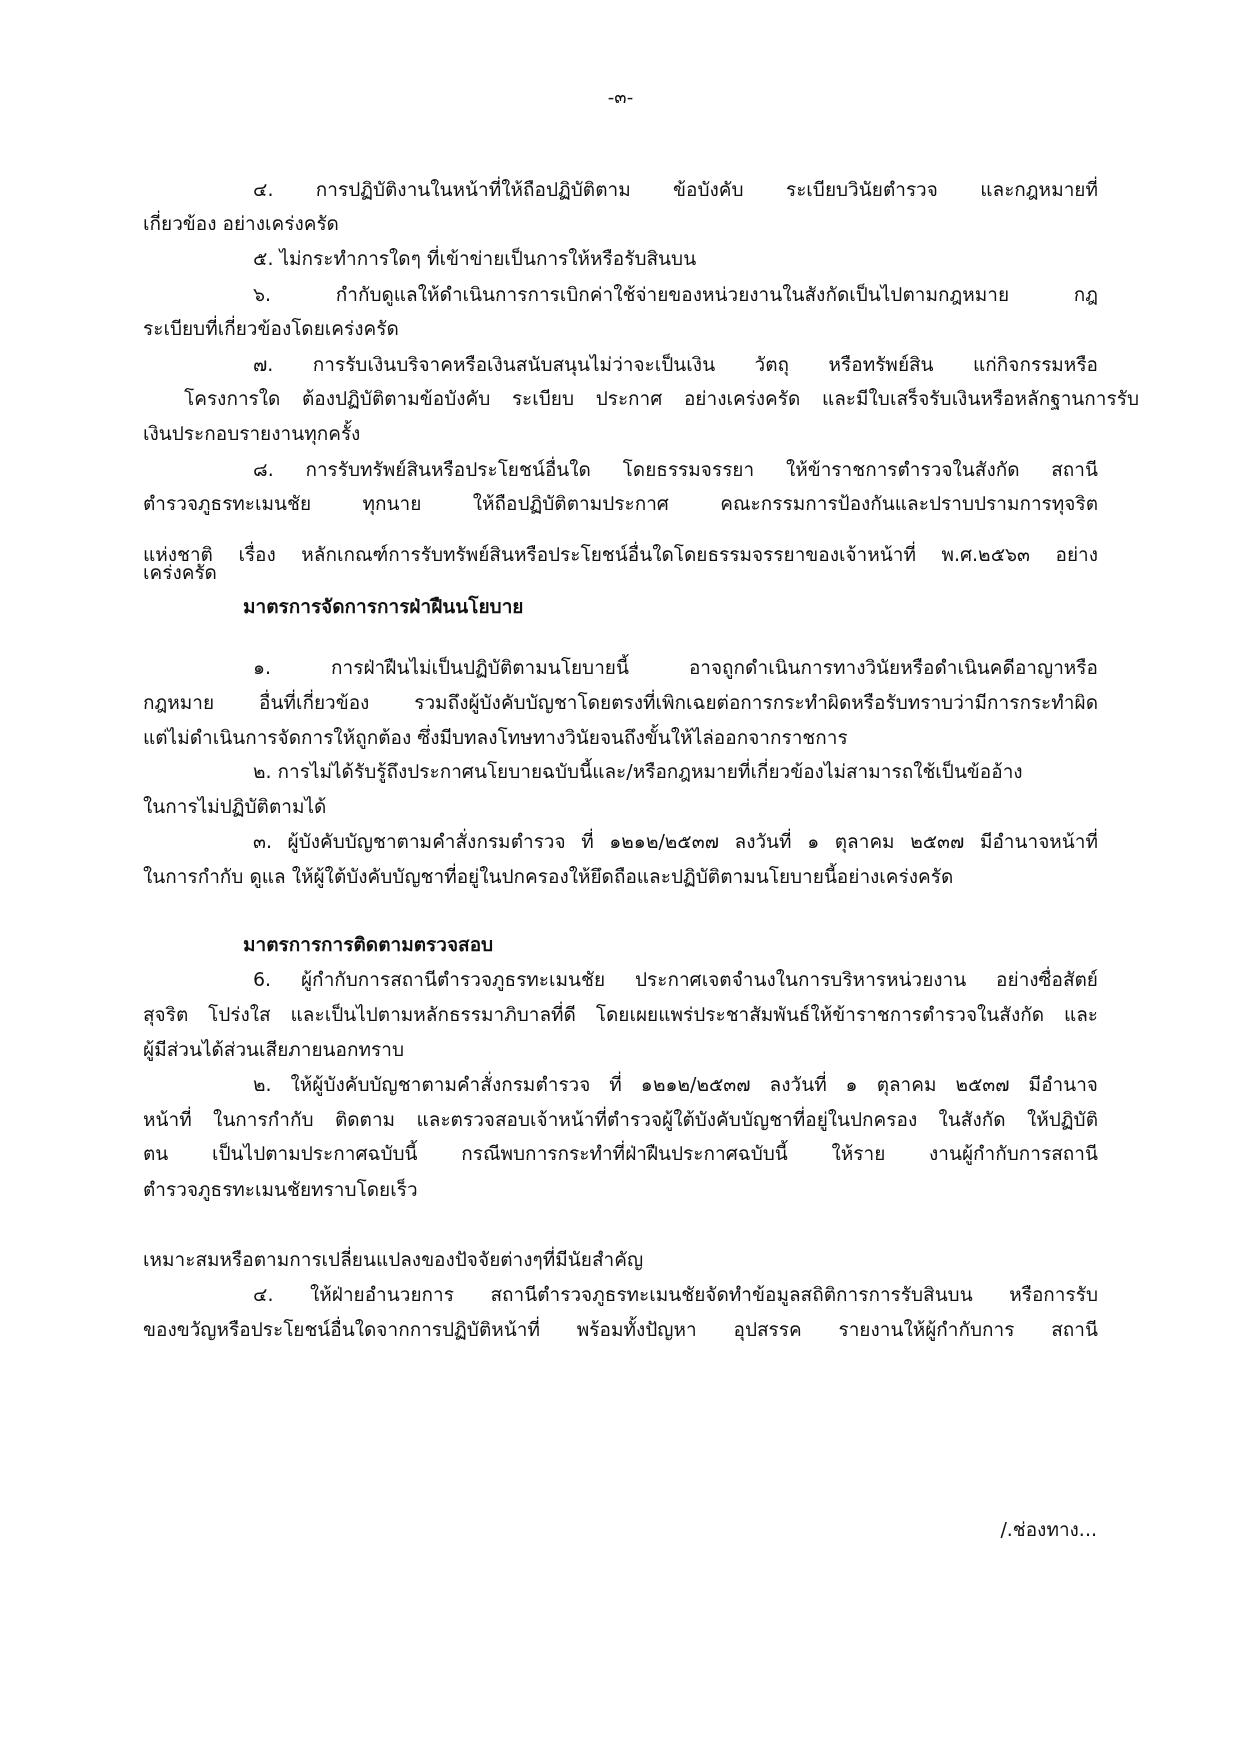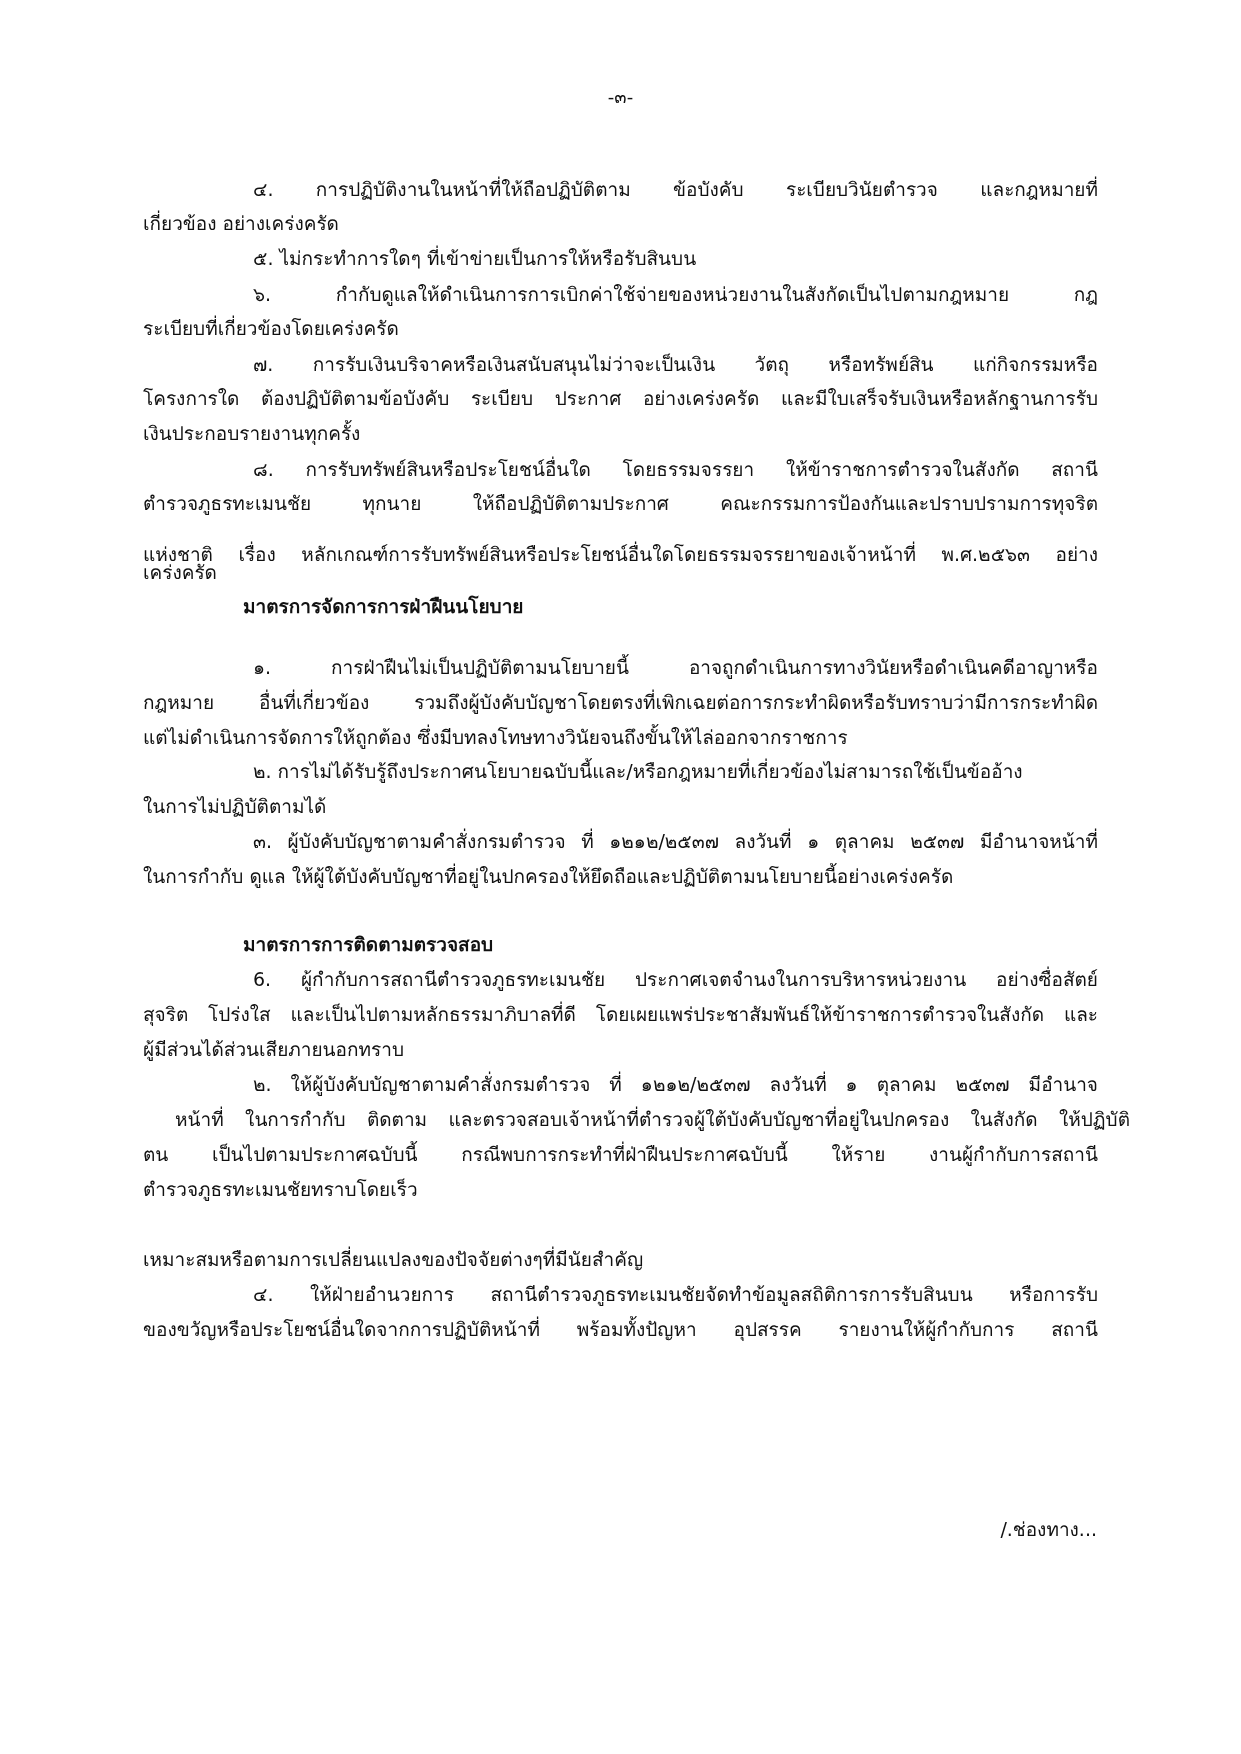--- a/index.html
+++ b/index.html
@@ -27,21 +27,21 @@
 
 <div class="page">
   <div class="ln pagenum" style="top:82px;">-๓-</div>
 
   <div class="ln indent" style="top:174px;">๔. การปฏิบัติงานในหน้าที่ให้ถือปฏิบัติตาม ข้อบังคับ ระเบียบวินัยตำรวจ และกฎหมายที่</div>
   <div class="ln plain" style="top:208px;">เกี่ยวข้อง อย่างเคร่งครัด</div>
   <div class="ln plain-indent" style="top:243px;">๕. ไม่กระทำการใดๆ ที่เข้าข่ายเป็นการให้หรือรับสินบน</div>
   <div class="ln indent" style="top:279px;">๖. กำกับดูแลให้ดำเนินการการเบิกค่าใช้จ่ายของหน่วยงานในสังกัดเป็นไปตามกฎหมาย กฎ</div>
   <div class="ln plain" style="top:313px;">ระเบียบที่เกี่ยวข้องโดยเคร่งครัด</div>
   <div class="ln indent" style="top:349px;">๗. การรับเงินบริจาคหรือเงินสนับสนุนไม่ว่าจะเป็นเงิน วัตถุ หรือทรัพย์สิน แก่กิจกรรมหรือ</div>
-  <div class="ln just" style="top:383px;">โครงการใด ต้องปฏิบัติตามข้อบังคับ ระเบียบ ประกาศ อย่างเคร่งครัด และมีใบเสร็จรับเงินหรือหลักฐานการรับ</div>
+  <div class="ln just" style="top:383px;margin-left:41px;">โครงการใด ต้องปฏิบัติตามข้อบังคับ ระเบียบ ประกาศ อย่างเคร่งครัด และมีใบเสร็จรับเงินหรือหลักฐานการรับ</div>
   <div class="ln plain" style="top:418px;">เงินประกอบรายงานทุกครั้ง</div>
   <div class="ln indent" style="top:454px;">๘. การรับทรัพย์สินหรือประโยชน์อื่นใด โดยธรรมจรรยา ให้ข้าราชการตำรวจในสังกัด สถานี</div>
   <div class="ln just" style="top:488px;">ตำรวจภูธรทะเมนชัย  ทุกนาย ให้ถือปฏิบัติตามประกาศ คณะกรรมการป้องกันและปราบปรามการทุจริต</div>
   <div class="ln just" style="top:539px;">แห่งชาติ เรื่อง หลักเกณฑ์การรับทรัพย์สินหรือประโยชน์อื่นใดโดยธรรมจรรยาของเจ้าหน้าที่ พ.ศ.๒๕๖๓ อย่าง</div>
   <div class="ln plain" style="top:557px;">เคร่งครัด</div>
 
   <div class="ln heading" style="top:591px;">มาตรการจัดการการฝ่าฝืนนโยบาย</div>
 
   <div class="ln indent" style="top:652px;">๑. การฝ่าฝืนไม่เป็นปฏิบัติตามนโยบายนี้ อาจถูกดำเนินการทางวินัยหรือดำเนินคดีอาญาหรือ</div>
   <div class="ln just" style="top:687px;">กฎหมาย อื่นที่เกี่ยวข้อง รวมถึงผู้บังคับบัญชาโดยตรงที่เพิกเฉยต่อการกระทำผิดหรือรับทราบว่ามีการกระทำผิด</div>
@@ -50,21 +50,21 @@
   <div class="ln plain" style="top:791px;">ในการไม่ปฏิบัติตามได้</div>
   <div class="ln indent" style="top:826px;">๓. ผู้บังคับบัญชาตามคำสั่งกรมตำรวจ ที่ ๑๒๑๒/๒๕๓๗ ลงวันที่ ๑ ตุลาคม ๒๕๓๗ มีอำนาจหน้าที่</div>
   <div class="ln plain" style="top:861px;">ในการกำกับ ดูแล ให้ผู้ใต้บังคับบัญชาที่อยู่ในปกครองให้ยึดถือและปฏิบัติตามนโยบายนี้อย่างเคร่งครัด</div>
 
   <div class="ln heading" style="top:929px;">มาตรการการติดตามตรวจสอบ</div>
 
   <div class="ln indent" style="top:964px;">6. ผู้กำกับการสถานีตำรวจภูธรทะเมนชัย  ประกาศเจตจำนงในการบริหารหน่วยงาน อย่างซื่อสัตย์</div>
   <div class="ln just" style="top:999px;">สุจริต โปร่งใส และเป็นไปตามหลักธรรมาภิบาลที่ดี โดยเผยแพร่ประชาสัมพันธ์ให้ข้าราชการตำรวจในสังกัด และ</div>
   <div class="ln plain" style="top:1034px;">ผู้มีส่วนได้ส่วนเสียภายนอกทราบ</div>
   <div class="ln indent" style="top:1069px;">๒. ให้ผู้บังคับบัญชาตามคำสั่งกรมตำรวจ ที่ ๑๒๑๒/๒๕๓๗ ลงวันที่ ๑ ตุลาคม ๒๕๓๗ มีอำนาจ</div>
-  <div class="ln just" style="top:1104px;margin-left:32px;">หน้าที่ ในการกำกับ ติดตาม และตรวจสอบเจ้าหน้าที่ตำรวจผู้ใต้บังคับบัญชาที่อยู่ในปกครอง ในสังกัด ให้ปฏิบัติ</div>
-  <div class="ln just" style="top:1139px;">ตน เป็นไปตามประกาศฉบับนี้ กรณีพบการกระทำที่ฝ่าฝืนประกาศฉบับนี้ ให้ราย งานผู้กำกับการสถานี</div>
+  <div class="ln just" style="top:1104px;">หน้าที่ ในการกำกับ ติดตาม และตรวจสอบเจ้าหน้าที่ตำรวจผู้ใต้บังคับบัญชาที่อยู่ในปกครอง ในสังกัด ให้ปฏิบัติ</div>
+  <div class="ln just" style="top:1139px;font-family:Liberation Serif, serif;">ตน เป็นไปตามประกาศฉบับนี้ กรณีพบการกระทำที่ฝ่าฝืนประกาศฉบับนี้ ให้ราย งานผู้กำกับการสถานี</div>
   <div class="ln plain" style="top:1174px;">ตำรวจภูธรทะเมนชัยทราบโดยเร็ว</div>
   <div class="ln plain" style="top:1244px;">เหมาะสมหรือตามการเปลี่ยนแปลงของปัจจัยต่างๆที่มีนัยสำคัญ</div>
   <div class="ln indent" style="top:1279px;">๔. ให้ฝ่ายอำนวยการ สถานีตำรวจภูธรทะเมนชัยจัดทำข้อมูลสถิติการการรับสินบน หรือการรับ</div>
   <div class="ln just" style="top:1314px;">ของขวัญหรือประโยชน์อื่นใดจากการปฏิบัติหน้าที่  พร้อมทั้งปัญหา อุปสรรค รายงานให้ผู้กำกับการ สถานี</div>
 
   <div class="ln footer" style="top:1514px;">/.ช่องทาง...</div>
 </div>
 
 </body></html>

